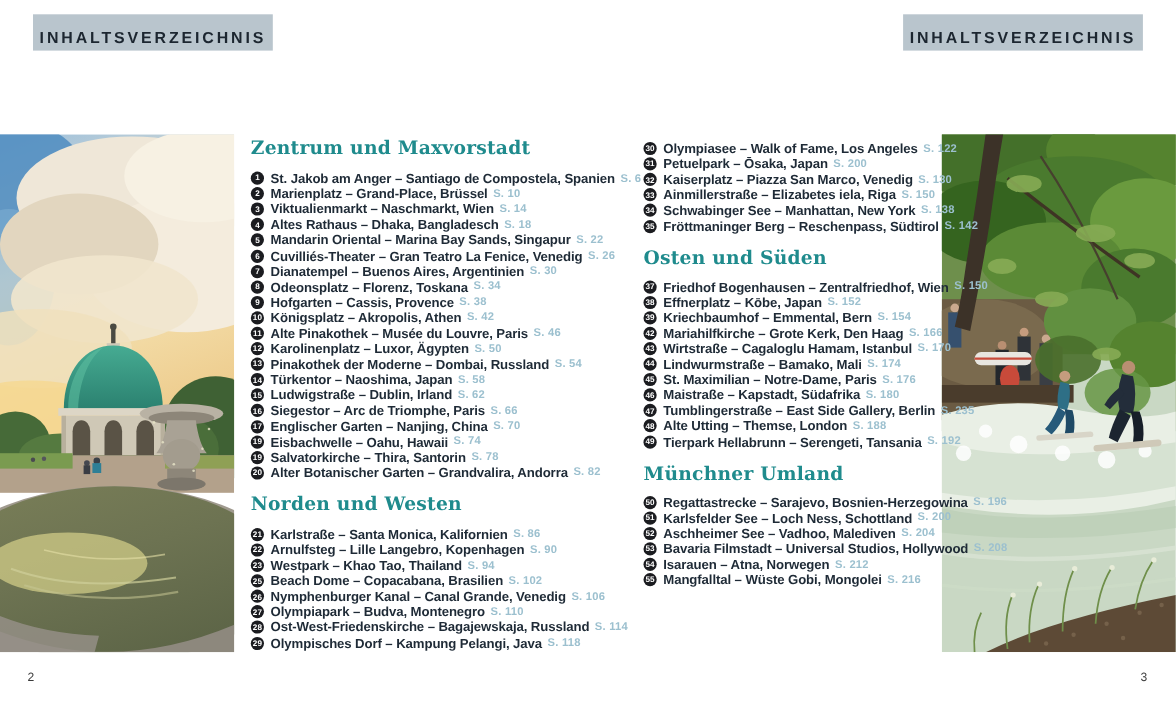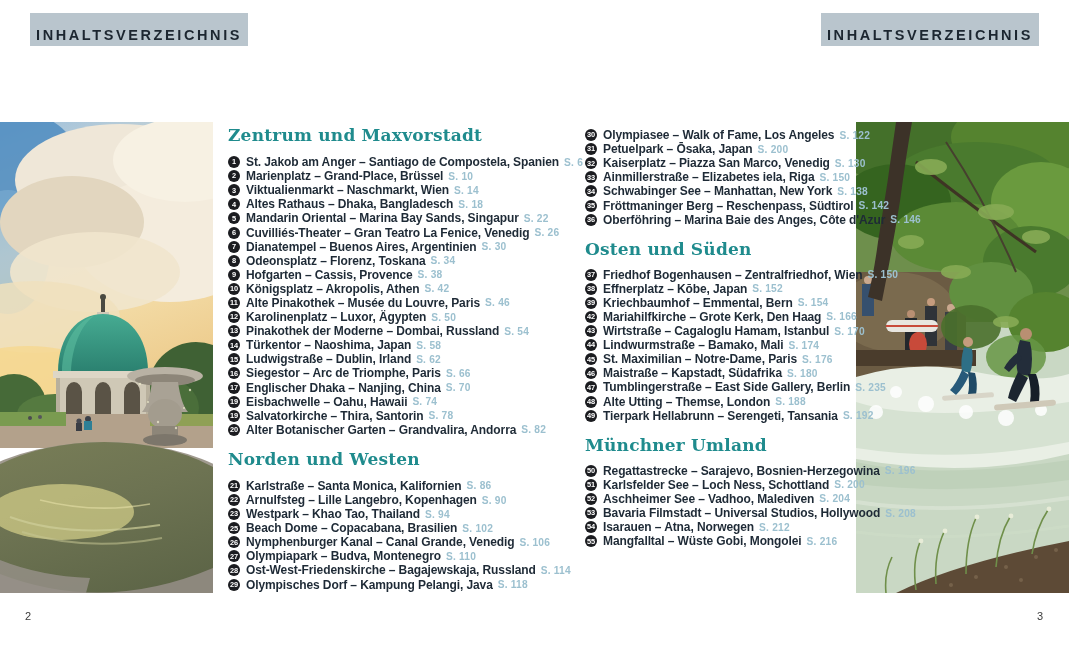--- a/index.html
+++ b/index.html
@@ -314,21 +314,21 @@
         <span class="etext">Ludwigstraße – Dublin, Irland</span>
         <span class="epage">S. 62</span>
       </div>
       <div class="entry">
         <span class="num">16</span>
         <span class="etext">Siegestor – Arc de Triomphe, Paris</span>
         <span class="epage">S. 66</span>
       </div>
       <div class="entry">
         <span class="num">17</span>
-        <span class="etext">Englischer Dhaka – Nanjing, China</span>
+        <span class="etext">Englischer Garten – Nanjing, China</span>
         <span class="epage">S. 70</span>
       </div>
       <div class="entry">
         <span class="num">19</span>
         <span class="etext">Eisbachwelle – Oahu, Hawaii</span>
         <span class="epage">S. 74</span>
       </div>
       <div class="entry">
         <span class="num">19</span>
         <span class="etext">Salvatorkirche – Thira, Santorin</span>
@@ -405,25 +405,20 @@
       <div class="entry">
         <span class="num">34</span>
         <span class="etext">Schwabinger See – Manhattan, New York</span>
         <span class="epage">S. 138</span>
       </div>
       <div class="entry">
         <span class="num">35</span>
         <span class="etext">Fröttmaninger Berg – Reschenpass, Südtirol</span>
         <span class="epage">S. 142</span>
       </div>
-      <div class="entry">
-        <span class="num">36</span>
-        <span class="etext">Oberföhring – Marina Baie des Anges, Côte d'Azur</span>
-        <span class="epage">S. 146</span>
-      </div>
       <div class="section-title">Osten und Süden</div>
       <div class="entry">
         <span class="num">37</span>
         <span class="etext">Friedhof Bogenhausen – Zentralfriedhof, Wien</span>
         <span class="epage">S. 150</span>
       </div>
       <div class="entry">
         <span class="num">38</span>
         <span class="etext">Effnerplatz – Kōbe, Japan</span>
         <span class="epage">S. 152</span>

